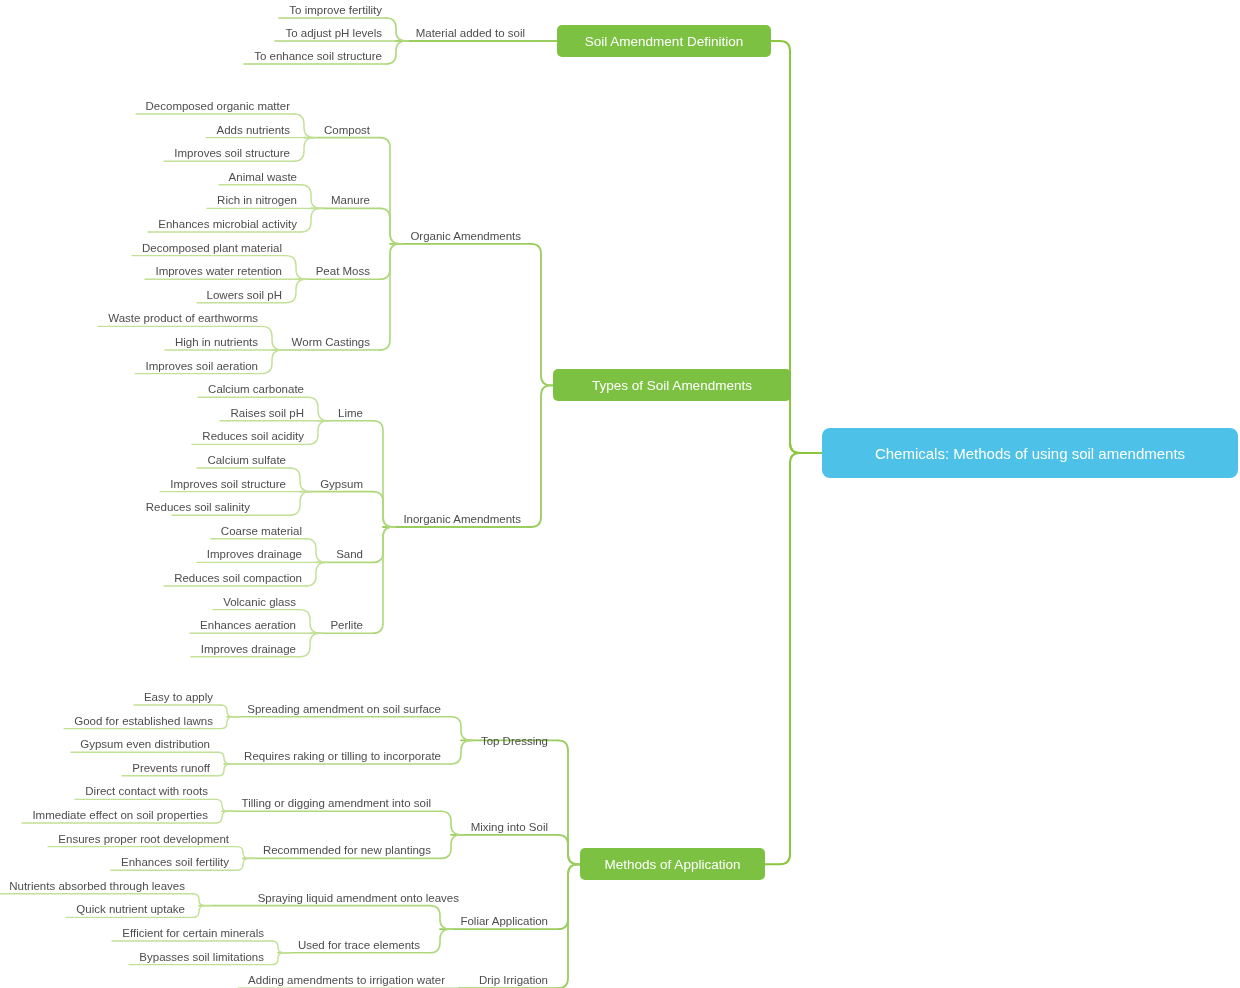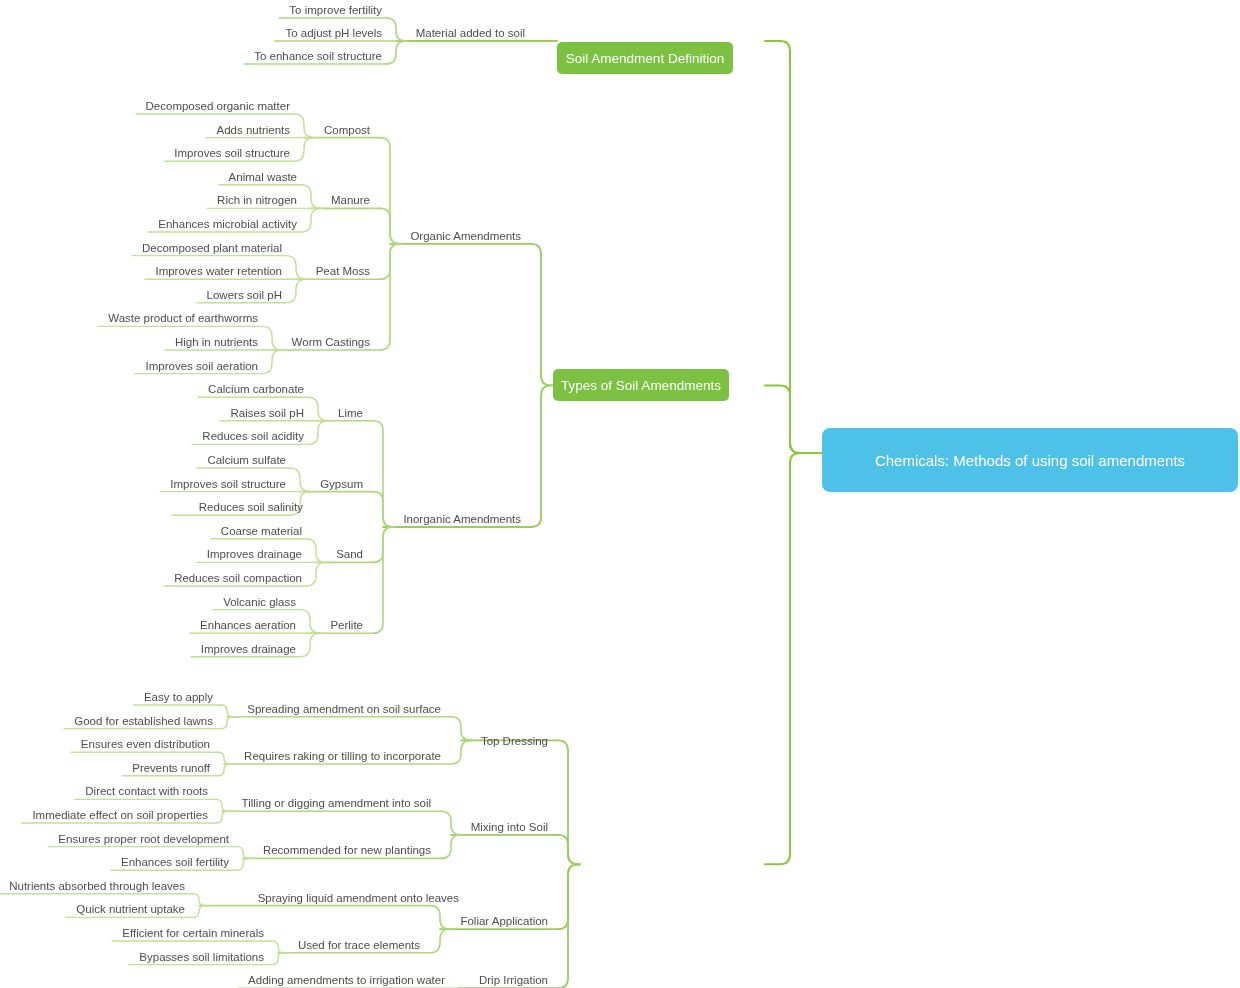--- a/index.html
+++ b/index.html
@@ -130,27 +130,27 @@
       <path d="M 278 952.8 L 430 952.8" stroke="#AFD87C" stroke-width="1.6" fill="none" stroke-linecap="round"></path>
       <path d="M 430 952.8 Q 440 952.8 440 942.8 L 440 939.1999999999999 Q 440 929.1999999999999 450 929.1999999999999 L 452 929.1999999999999" stroke="#AFD87C" stroke-width="1.6" fill="none" stroke-linecap="round"></path>
       <path d="M 112 941 L 272.1 941" stroke="#C2E096" stroke-width="1.4" fill="none" stroke-linecap="round"></path>
       <path d="M 272.1 941 Q 278 941 278 946.9 L 278 946.9 Q 278 952.8 283.9 952.8 L 290 952.8" stroke="#C2E096" stroke-width="1.4" fill="none" stroke-linecap="round"></path>
       <path d="M 129 964.6 L 272.09999999999997 964.6" stroke="#C2E096" stroke-width="1.4" fill="none" stroke-linecap="round"></path>
       <path d="M 272.09999999999997 964.6 Q 278 964.6 278 958.7 L 278 958.7 Q 278 952.8 283.90000000000003 952.8 L 290 952.8" stroke="#C2E096" stroke-width="1.4" fill="none" stroke-linecap="round"></path>
       <path d="M 459 988.2 L 558 988.2" stroke="#9ACD60" stroke-width="1.8" fill="none" stroke-linecap="round"></path>
       <path d="M 558 988.2 Q 568 988.2 568 978.2 L 568 874.3 Q 568 864.3 578 864.3 L 580 864.3" stroke="#9ACD60" stroke-width="1.8" fill="none" stroke-linecap="round"></path>
       <path d="M 238 988.2 L 471 988.2" stroke="#AFD87C" stroke-width="1.6" fill="none" stroke-linecap="round"></path>
     </svg>
-  <div id="rootNode" class="box root" style="left: 822px; top: 428px; width: 416px; height: 64px; background: rgb(78, 193, 232); text-align: right;">Chemicals: Methods of using soil amendments</div>
-<div class="box" style="left: 557px; top: 25px; width: 176px; height: 32px; background: rgb(124, 193, 66); margin-top: 17px;">Soil Amendment Definition</div>
+  <div id="rootNode" class="box root" style="left: 822px; top: 428px; width: 416px; height: 50px; background: rgb(78, 193, 232); text-align: right;">Chemicals: Methods of using soil amendments</div>
+<div class="box" style="left: 557px; top: 25px; width: 214px; height: 32px; background: rgb(124, 193, 66);">Soil Amendment Definition</div>
     <div class="n" style="color: rgb(77, 77, 77); top: 26px; right: 715px; margin-left: 33px;">Material added to soil</div>
     <div class="n" style="color: rgb(77, 77, 77); top: 3px; right: 858px;">To improve fertility</div>
     <div class="n" style="color: rgb(77, 77, 77); top: 26px; right: 858px;">To adjust pH levels</div>
     <div class="n" style="color: rgb(77, 77, 77); top: 49px; right: 858px;">To enhance soil structure</div>
-    <div class="box" style="left: 553px; top: 369.4px; width: 176px; height: 32px; background: rgb(124, 193, 66);">Types of Soil Amendments</div>
+    <div class="box" style="left: 553px; top: 369.4px; width: 238px; height: 32px; background: rgb(124, 193, 66);">Types of Soil Amendments</div>
     <div class="n" style="color: rgb(77, 77, 77); top: 228.8px; right: 719px;">Organic Amendments</div>
     <div class="n" style="color: rgb(77, 77, 77); top: 122.6px; right: 870px;">Compost</div>
     <div class="n" style="color: rgb(77, 77, 77); top: 99px; right: 950px;">Decomposed organic matter</div>
     <div class="n" style="color: rgb(77, 77, 77); top: 122.6px; right: 950px;">Adds nutrients</div>
     <div class="n" style="color: rgb(77, 77, 77); top: 146.2px; right: 950px;">Improves soil structure</div>
     <div class="n" style="color: rgb(77, 77, 77); top: 193.4px; right: 870px;">Manure</div>
     <div class="n" style="color: rgb(77, 77, 77); top: 169.8px; right: 943px;">Animal waste</div>
     <div class="n" style="color: rgb(77, 77, 77); top: 193.4px; right: 943px;">Rich in nitrogen</div>
     <div class="n" style="color: rgb(77, 77, 77); top: 217px; right: 943px;">Enhances microbial activity</div>
     <div class="n" style="color: rgb(77, 77, 77); top: 264.2px; right: 870px;">Peat Moss</div>
@@ -162,35 +162,36 @@
     <div class="n" style="color: rgb(77, 77, 77); top: 335px; right: 982px;">High in nutrients</div>
     <div class="n" style="color: rgb(77, 77, 77); top: 358.6px; right: 982px;">Improves soil aeration</div>
     <div class="n" style="color: rgb(77, 77, 77); top: 512px; right: 719px;">Inorganic Amendments</div>
     <div class="n" style="color: rgb(77, 77, 77); top: 405.8px; right: 877px;">Lime</div>
     <div class="n" style="color: rgb(77, 77, 77); top: 382.2px; right: 936px;">Calcium carbonate</div>
     <div class="n" style="color: rgb(77, 77, 77); top: 405.8px; right: 936px;">Raises soil pH</div>
     <div class="n" style="color: rgb(77, 77, 77); top: 429.4px; right: 936px;">Reduces soil acidity</div>
     <div class="n" style="color: rgb(77, 77, 77); top: 476.6px; right: 877px;">Gypsum</div>
     <div class="n" style="color: rgb(77, 77, 77); top: 453px; right: 954px;">Calcium sulfate</div>
     <div class="n" style="color: rgb(77, 77, 77); top: 476.6px; right: 954px;">Improves soil structure</div>
-    <div class="n" style="color: rgb(77, 77, 77); top: 500.2px; right: 937px; padding-left: 24px;">Reduces soil salinity</div>
+    <div class="n" style="color: rgb(77, 77, 77); top: 500.2px; right: 990px; padding-left: 24px;">Reduces soil salinity</div>
     <div class="n" style="color: rgb(77, 77, 77); top: 547.4px; right: 877px;">Sand</div>
     <div class="n" style="color: rgb(77, 77, 77); top: 523.8px; right: 938px;">Coarse material</div>
     <div class="n" style="color: rgb(77, 77, 77); top: 547.4px; right: 938px;">Improves drainage</div>
     <div class="n" style="color: rgb(77, 77, 77); top: 571px; right: 938px;">Reduces soil compaction</div>
     <div class="n" style="color: rgb(77, 77, 77); top: 618.2px; right: 877px;">Perlite</div>
     <div class="n" style="color: rgb(77, 77, 77); top: 594.6px; right: 944px;">Volcanic glass</div>
     <div class="n" style="color: rgb(77, 77, 77); top: 618.2px; right: 944px;">Enhances aeration</div>
     <div class="n" style="color: rgb(77, 77, 77); top: 641.8px; right: 944px;">Improves drainage</div>
+    <div class="box" style="left: 580px; top: 848.3px; width: 185px; height: 32px; background: rgb(124, 193, 66);">Methods of Application</div>
     <div class="n" style="color: rgb(77, 77, 77); top: 725.4px; right: 692px; margin-top: 9px;">Top Dressing</div>
     <div class="n" style="color: rgb(77, 77, 77); top: 701.8px; right: 799px;">Spreading amendment on soil surface</div>
     <div class="n" style="color: rgb(77, 77, 77); top: 690px; right: 1027px;">Easy to apply</div>
     <div class="n" style="color: rgb(77, 77, 77); top: 713.6px; right: 1027px;">Good for established lawns</div>
     <div class="n" style="color: rgb(77, 77, 77); top: 749px; right: 799px;">Requires raking or tilling to incorporate</div>
-    <div class="n" style="color: rgb(77, 77, 77); top: 737.2px; right: 1030px;">Ensures even distribution</div>
+    <div class="n" style="color: rgb(77, 77, 77); top: 737.2px; right: 1030px;">Gypsum even distribution</div>
     <div class="n" style="color: rgb(77, 77, 77); top: 760.8px; right: 1030px;">Prevents runoff</div>
     <div class="n" style="color: rgb(77, 77, 77); top: 819.8px; right: 692px;">Mixing into Soil</div>
     <div class="n" style="color: rgb(77, 77, 77); top: 796.2px; right: 809px;">Tilling or digging amendment into soil</div>
     <div class="n" style="color: rgb(77, 77, 77); top: 784.4px; right: 1032px;">Direct contact with roots</div>
     <div class="n" style="color: rgb(77, 77, 77); top: 808px; right: 1032px;">Immediate effect on soil properties</div>
     <div class="n" style="color: rgb(77, 77, 77); top: 843.4px; right: 809px;">Recommended for new plantings</div>
     <div class="n" style="color: rgb(77, 77, 77); top: 831.6px; right: 1011px;">Ensures proper root development</div>
     <div class="n" style="color: rgb(77, 77, 77); top: 855.2px; right: 1011px;">Enhances soil fertility</div>
     <div class="n" style="color: rgb(77, 77, 77); top: 914.2px; right: 692px;">Foliar Application</div>
     <div class="n" style="color: rgb(77, 77, 77); top: 890.6px; right: 781px;">Spraying liquid amendment onto leaves</div>

